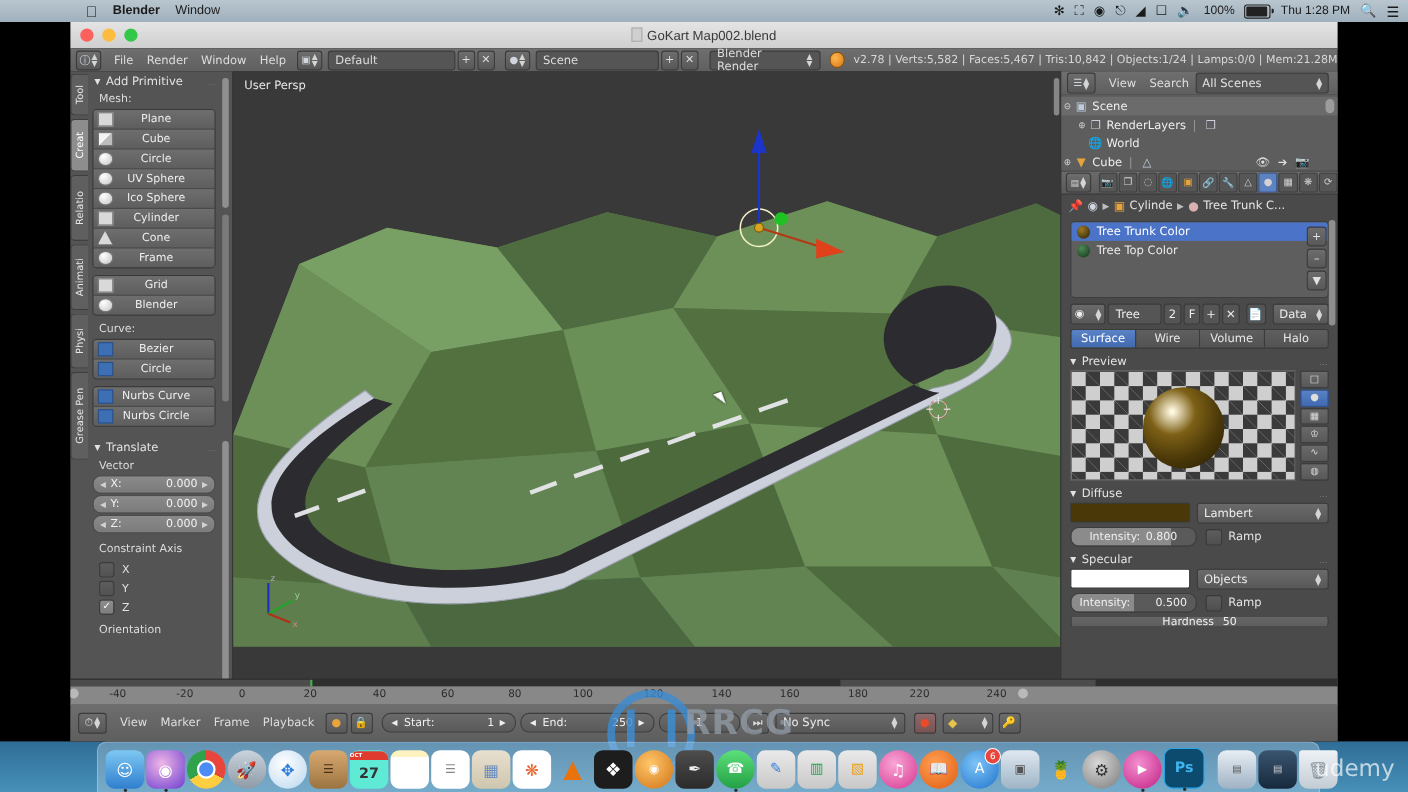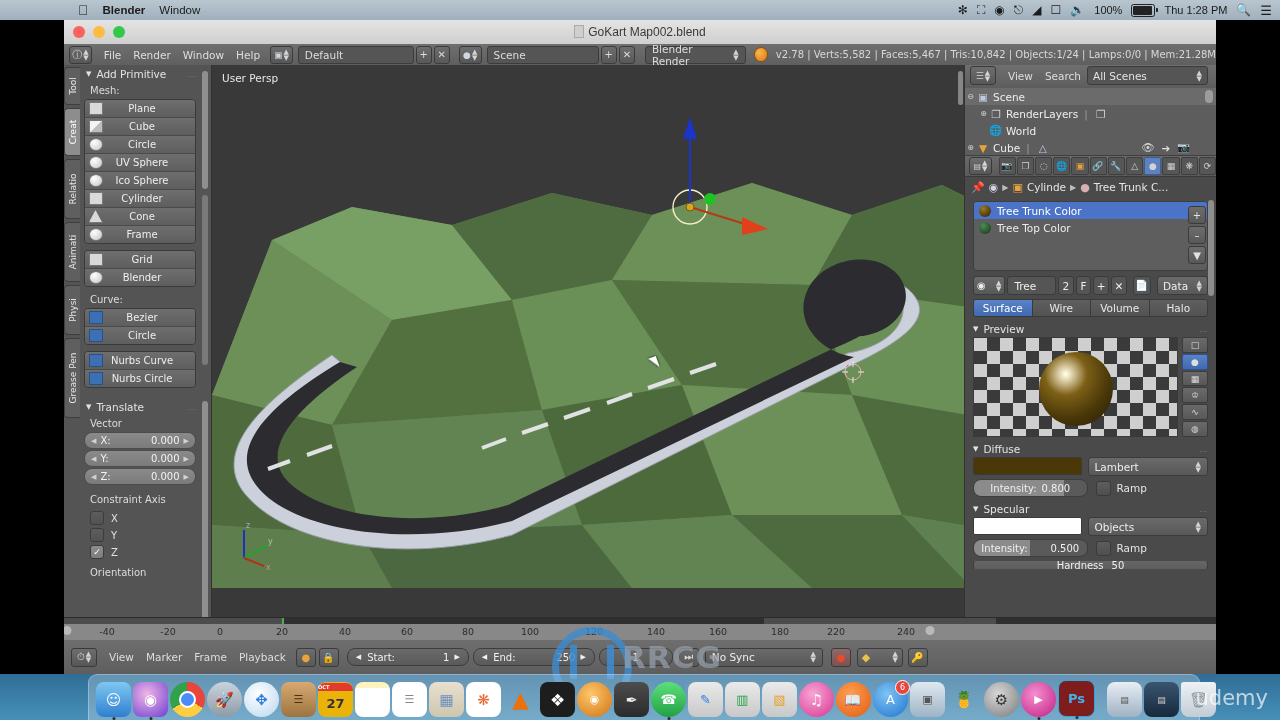--- a/index.html
+++ b/index.html
@@ -941,21 +941,21 @@
 
   <div class="dock">
     <div class="dk" style="background:linear-gradient(#7ec8f2,#2f7fd0)">☺<i class="run"></i></div>
     <div class="dk" style="background:radial-gradient(circle at 40% 35%,#f0b6e6,#6d3fd0)">◉<i class="run"></i></div>
     <div class="dk" style="background:conic-gradient(#e8453c 0 33%,#ffcd40 0 66%,#31a24c 0 100%);border-radius:50%">
         <span style="width:13px;height:13px;border-radius:50%;background:#4a8bf5;border:2px solid #fff"></span>
       </div>
     <div class="dk" style="background:linear-gradient(#c9d3dd,#8e9aa6);border-radius:50%">🚀</div>
     <div class="dk" style="background:radial-gradient(circle at 40% 35%,#fff,#b8d6ee);border-radius:50%;color:#2b7de0">✥</div>
     <div class="dk" style="background:linear-gradient(#d8a971,#9c7440);font-size:11px;color:#4a3113">☰</div>
-    <div class="dk" style="background:#eab308;color:#e03b2f;font-size:13px;font-weight:bold;flex-direction:column">
+    <div class="dk" style="background:#5eead4;color:#e03b2f;font-size:13px;font-weight:bold;flex-direction:column">
       <span style="position:absolute;top:1px;left:0;right:0;height:8px;background:#e03b2f;border-radius:7px 7px 0 0;font-size:5px;color:#fff;line-height:8px">OCT</span>
       <span style="margin-top:7px;color:#333">27</span>
     </div>
     <div class="dk" style="background:linear-gradient(#fdf3c0 18%,#fff 18%)"></div>
     <div class="dk" style="background:#fff;color:#888;font-size:11px">☰</div>
     <div class="dk" style="background:linear-gradient(#e8e0cf,#cfc6ae);color:#6a8fc0">▦</div>
     <div class="dk" style="background:#fff;color:#e8632f">❋</div>
     <div class="dk" style="color:#e8730c;font-size:22px">▲</div>
     <div class="dk" style="background:#1d1d1d;color:#fff;font-size:17px">❖</div>
     <div class="dk" style="background:radial-gradient(circle at 40% 35%,#ffc76b,#cf7314);border-radius:50%;color:#fff;font-size:11px">◉</div>
@@ -966,21 +966,21 @@
     <div class="dk" style="background:linear-gradient(#eaeaea,#c8c8c8);color:#e8a124;font-size:13px">▧</div>
     <div class="dk" style="background:radial-gradient(circle at 40% 35%,#f9a6d6,#d6348f);border-radius:50%;color:#fff;font-size:15px">♫</div>
     <div class="dk" style="background:radial-gradient(circle at 40% 35%,#ffa052,#e05c12);border-radius:50%;color:#fff;font-size:14px">📖</div>
     <div class="dk" style="background:radial-gradient(circle at 40% 35%,#7ec4f5,#1e73cf);border-radius:50%;color:#fff;font-size:13px">A
       <span style="position:absolute;right:-2px;top:-2px;background:#e8453c;color:#fff;font-size:8px;width:13px;height:13px;border-radius:50%;display:flex;align-items:center;justify-content:center;border:1px solid #fff">6</span>
     </div>
     <div class="dk" style="background:linear-gradient(#dfe8f0,#9fb4c6);color:#555;font-size:11px">▣</div>
     <div class="dk" style="font-size:16px">🍍</div>
     <div class="dk" style="background:radial-gradient(circle at 40% 35%,#d8d8d8,#7a7a7a);border-radius:50%;color:#333;font-size:15px">⚙</div>
     <div class="dk" style="background:radial-gradient(circle at 40% 35%,#f58fd0,#c01f83);border-radius:50%;color:#fff;font-size:11px">▶<i class="run"></i></div>
-    <div class="dk" style="background:#7f1d1d;border:1.5px solid #2aa8e8;color:#3fb5f0;font-size:13px;font-weight:bold">Ps<i class="run"></i></div>
+    <div class="dk" style="background:#0c4a6e;border:1.5px solid #2aa8e8;color:#3fb5f0;font-size:13px;font-weight:bold">Ps<i class="run"></i></div>
     <span class="dsep"></span>
     <div class="dk" style="background:linear-gradient(#e8eef4,#9fb2c4);font-size:9px;color:#555">▤</div>
     <div class="dk" style="background:linear-gradient(#3a5570,#17293c);font-size:9px;color:#ccc">▤</div>
     <div class="dk" style="background:linear-gradient(#eef2f5,#c3ccd4);border-radius:3px 3px 8px 8px;color:#8b969f;font-size:15px">🗑</div>
   </div>
 
   <div class="udemy">udemy</div>
 
 </div>
 

